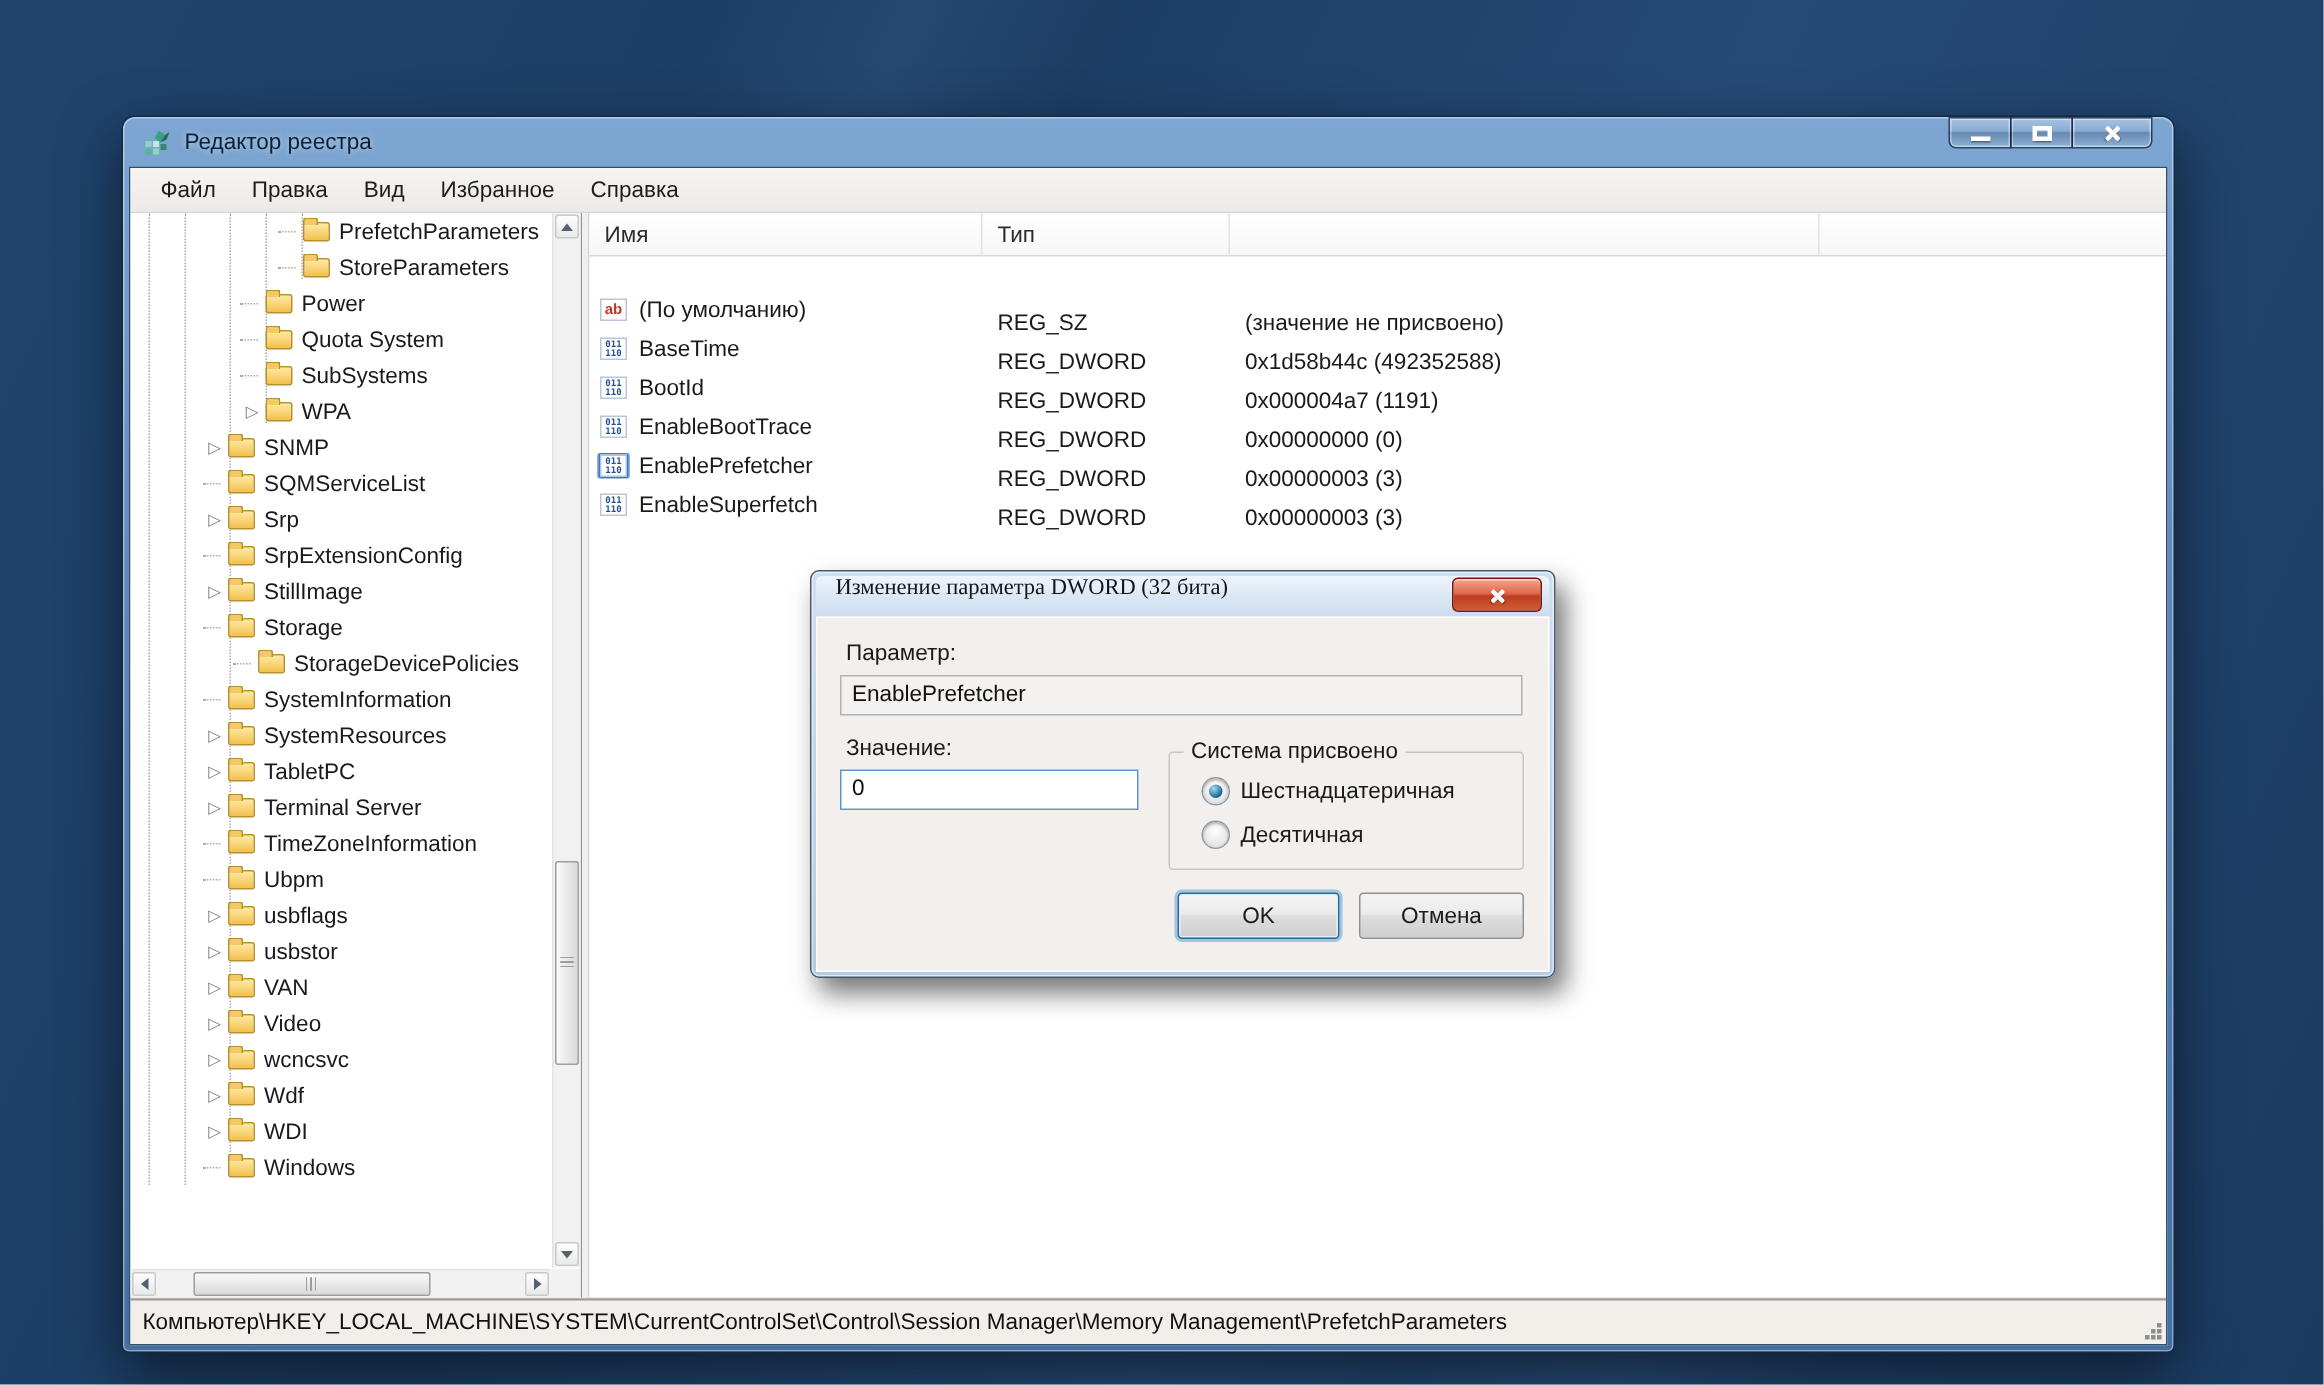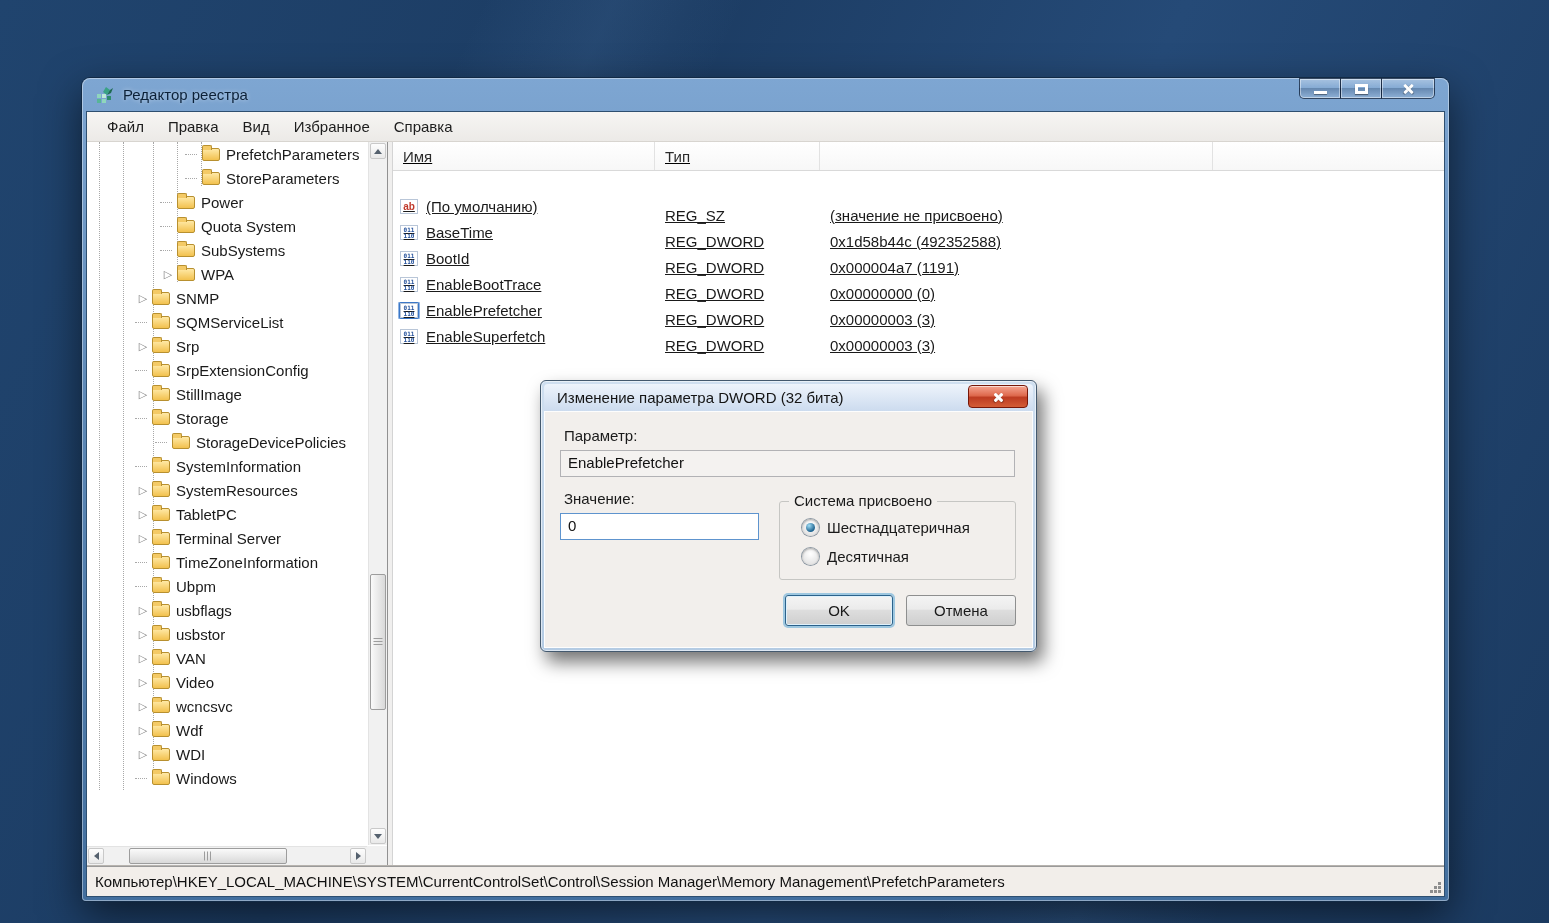--- a/index.html
+++ b/index.html
@@ -85,21 +85,21 @@
     background:repeating-linear-gradient(#9d9d9d 0 1px, transparent 1px 3px); }
   .thumb-h { position:absolute; top:1px; bottom:1px; left:42px; width:158px;
     background:linear-gradient(#fafafa,#d9d9d9); border:1px solid #9d9d9d; border-radius:2px; }
   .thumb-h::after { content:''; position:absolute; left:50%; top:50%; width:8px; height:9px; transform:translate(-50%,-50%);
     background:repeating-linear-gradient(90deg,#9d9d9d 0 1px, transparent 1px 3px); }
 
   .splitter { width:6px; flex:none; background:#f0efee; border-left:1px solid #919191; border-right:1px solid #d4d4d4; cursor:col-resize; }
 
   
   .list-panel { flex:1; background:#fff; overflow:hidden; }
-  .lrow { display:grid; grid-template-columns:262px 165px 393px 1fr; align-items:center;text-decoration:underline; }
+  .lrow { display:grid; grid-template-columns:262px 165px 393px 1fr; align-items:center; }
   .lheader { height:29px; border-bottom:1px solid #d9d9d9; background:linear-gradient(#ffffff,#f7f7f7); }
   .lheader .hcell { height:100%; display:flex; align-items:center; padding-left:10px; font-size:15px; color:#2b2b2b; border-right:1px solid #e2e2e2; cursor:default; }
   .ldata { height:26px; font-size:15px; color:#1a1a1a; cursor:default; }
   .cell-name { display:flex; align-items:flex-end; padding-left:6px; overflow:hidden; white-space:nowrap;margin-top:27px; }
   .cell-type, .cell-value { padding-left:10px; overflow:hidden; white-space:nowrap;margin-top:44px; }
   .icw { flex:none; margin-right:7px; border-radius:2px; padding:1px; }
   .icw.sel { background:#3b77c6; box-shadow:0 0 0 1px #8fb4e4; }
   .ico { width:18px; height:15px; background:#fff; border:1px solid #b9c6d8; display:flex; flex-direction:column; align-items:center; justify-content:center; }
   .ico-sz { color:#c0392b; font-weight:bold; font-size:10px; line-height:10px; }
   .ico-dword i { display:block; font-style:normal; font-family:"DejaVu Sans Mono",monospace; font-weight:bold; font-size:6px; line-height:6px; color:#23509b; letter-spacing:0; }
@@ -112,22 +112,22 @@
     box-shadow:-4px 0 #8e8e8e, -8px 0 #8e8e8e, 0 -4px #8e8e8e, -4px -4px #8e8e8e, 0 -8px #8e8e8e; }
 
   
   .dialog {
     position:absolute; left:540px; top:380px; width:497px; height:272px; z-index:50;
     background:linear-gradient(#cfdff0,#b4cbe3);
     border:1px solid #44596e; border-radius:6px;
     padding:3px; box-shadow:6px 10px 18px rgba(0,0,0,.55), inset 0 0 0 1px rgba(255,255,255,.55);
     display:flex; flex-direction:column;
   }
-  .dlg-titlebar { height:27px; flex:none; position:relative; display:flex; align-items:center; padding-left:13px;
-    background:linear-gradient(#eef4fc,#ccdbee); border-radius:4px 4px 0 0; }
+  .dlg-titlebar { height:27px; flex:none; position:relative; display:flex; align-items:flex-start; padding-left:13px;
+    background:linear-gradient(#eef4fc,#ccdbee); border-radius:4px 4px 0 0;font-family:Liberation Serif, serif; }
   .dlg-title { font-size:15px; color:#141414; }
   .dlg-close { position:absolute; top:1px; right:5px; width:60px; height:23px; border-radius:4px;
     background:linear-gradient(#f5a591 0%, #de6a4e 45%, #bd3c22 55%, #d35c36 100%);
     border:1px solid #771708; box-shadow:inset 0 1px 0 rgba(255,255,255,.6); cursor:default; }
   .dlg-close .glyph-x::before, .dlg-close .glyph-x::after { height:11px; top:2px; width:3px; }
   .dlg-body { flex:1; position:relative; background:#f2efec; border:1px solid #fdfdfd; }
   .dlg-label { position:absolute; font-size:15px; color:#1a1a1a; }
   .fld { position:absolute; font-size:15px; color:#111; font-family:"Liberation Sans",sans-serif; }
   .fld-param { left:15px; top:38px; width:455px; height:27px; background:#f4f2f0; border:1px solid #b2b2b5; padding:3px 7px; }
   .fld-value { left:15px; top:101px; width:199px; height:27px; background:#fff; border:1px solid #5e94ce; padding:3px 7px; }

